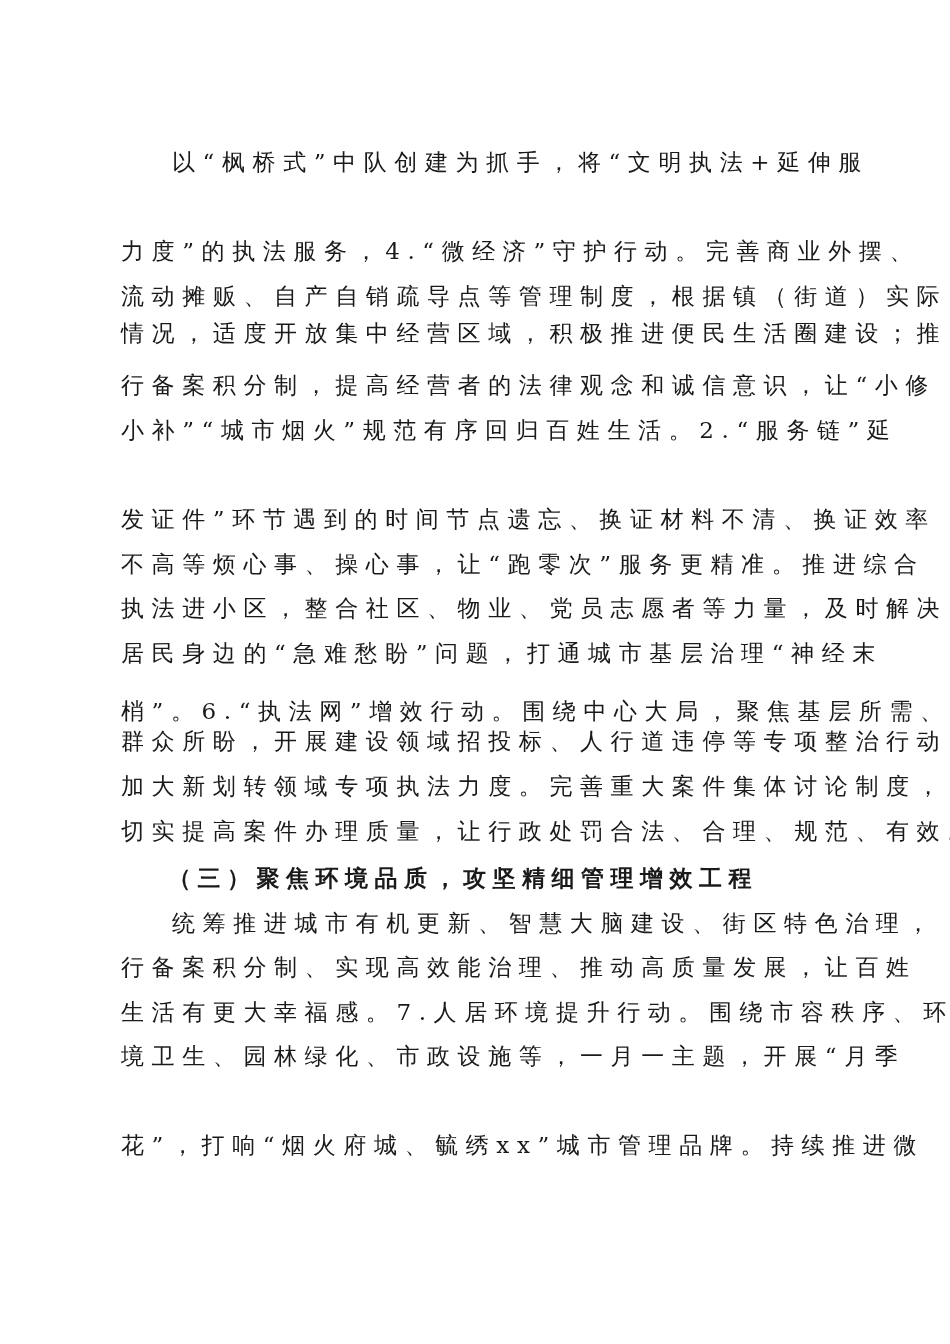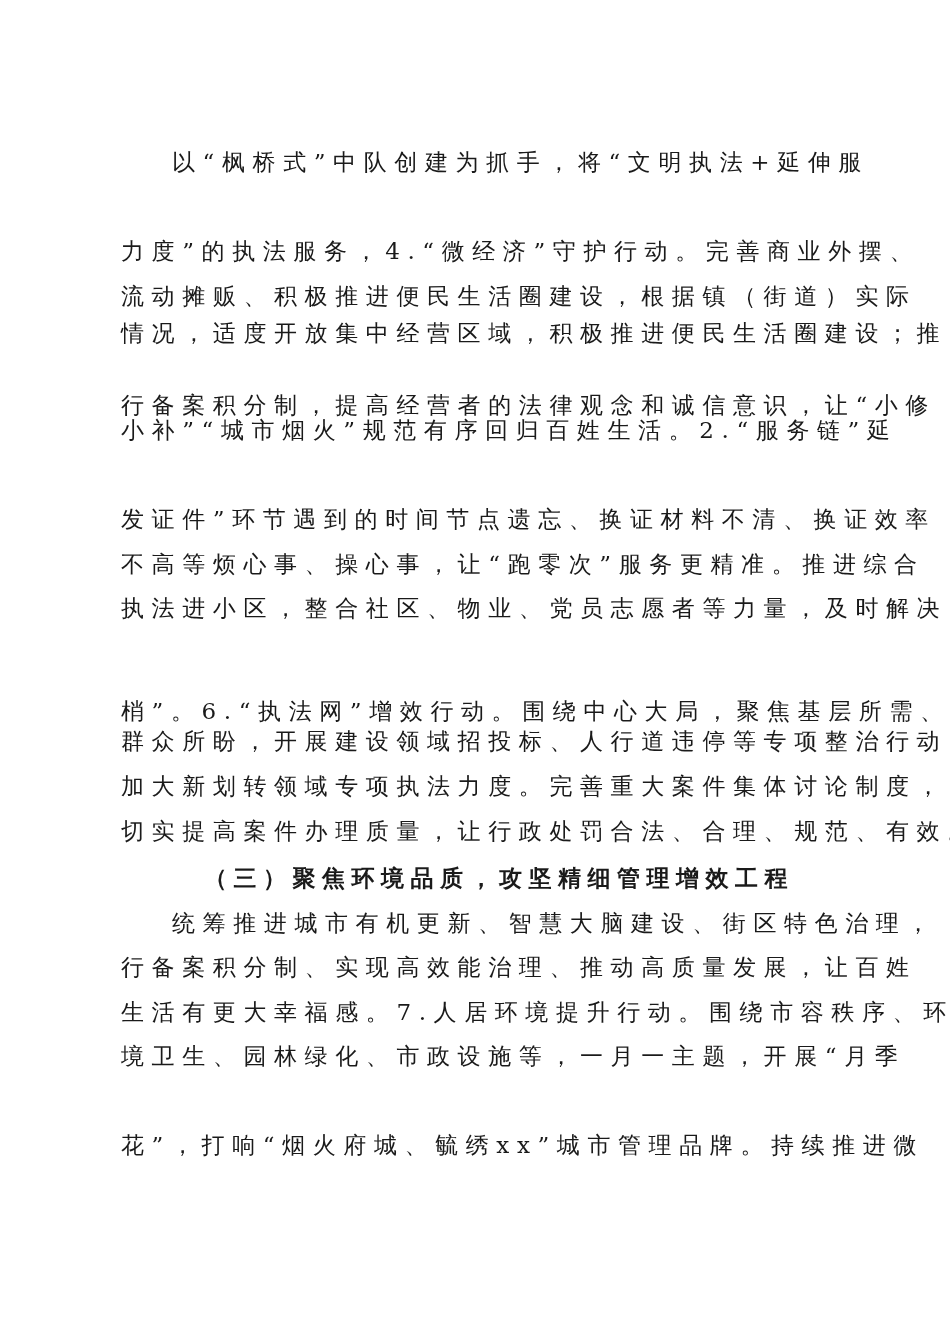--- a/index.html
+++ b/index.html
@@ -11,35 +11,36 @@
     position: absolute;
     left: 121px;
     white-space: nowrap;
     font-family: "DejaVu Serif", "Liberation Serif", serif;
     font-size: 23px;
     line-height: 30px;
     color: #1a1a1a;
     letter-spacing: 7.6px;
   }
   .indent { left: 172px; }
-  .heading { left: 168px; font-weight: bold; letter-spacing: 6.5px; margin-left: 36px; }
+  .heading { left: 168px; font-weight: bold; letter-spacing: 6.5px; }
 </style>
 </head>
 <body>
 
 <div class="page">
   <div class="line indent" style="top:147px">以“枫桥式”中队创建为抓手，将“文明执法+延伸服</div>
   <div class="line" style="top:236px">力度”的执法服务，4.“微经济”守护行动。完善商业外摆、</div>
-  <div class="line" style="top:281px">流动摊贩、积极推进便民生活圈建设，根据镇（街道）实际</div>
+  <div class="line" style="top:281px">流动摊贩、自产自销疏导点等管理制度，根据镇（街道）实际</div>
   <div class="line" style="top:318px">情况，适度开放集中经营区域，积极推进便民生活圈建设；推</div>
-  <div class="line" style="top:390px">行备案积分制，提高经营者的法律观念和诚信意识，让“小修</div>
+  <div class="line" style="top:370px">行备案积分制，提高经营者的法律观念和诚信意识，让“小修</div>
   <div class="line" style="top:415px">小补”“城市烟火”规范有序回归百姓生活。2.“服务链”延</div>
   <div class="line" style="top:504px">发证件”环节遇到的时间节点遗忘、换证材料不清、换证效率</div>
   <div class="line" style="top:549px">不高等烦心事、操心事，让“跑零次”服务更精准。推进综合</div>
   <div class="line" style="top:593px">执法进小区，整合社区、物业、党员志愿者等力量，及时解决</div>
+  <div class="line" style="top:638px">居民身边的“急难愁盼”问题，打通城市基层治理“神经末</div>
   <div class="line" style="top:696px">梢”。6.“执法网”增效行动。围绕中心大局，聚焦基层所需、</div>
   <div class="line" style="top:726px">群众所盼，开展建设领域招投标、人行道违停等专项整治行动，</div>
   <div class="line" style="top:771px">加大新划转领域专项执法力度。完善重大案件集体讨论制度，</div>
   <div class="line" style="top:816px">切实提高案件办理质量，让行政处罚合法、合理、规范、有效。</div>
   <div class="line heading" style="top:863px">（三）聚焦环境品质，攻坚精细管理增效工程</div>
   <div class="line indent" style="top:908px">统筹推进城市有机更新、智慧大脑建设、街区特色治理，</div>
   <div class="line" style="top:952px">行备案积分制、实现高效能治理、推动高质量发展，让百姓</div>
   <div class="line" style="top:997px">生活有更大幸福感。7.人居环境提升行动。围绕市容秩序、环</div>
   <div class="line" style="top:1041px">境卫生、园林绿化、市政设施等，一月一主题，开展“月季</div>
   <div class="line" style="top:1130px">花”，打响“烟火府城、毓绣xx”城市管理品牌。持续推进微</div>

